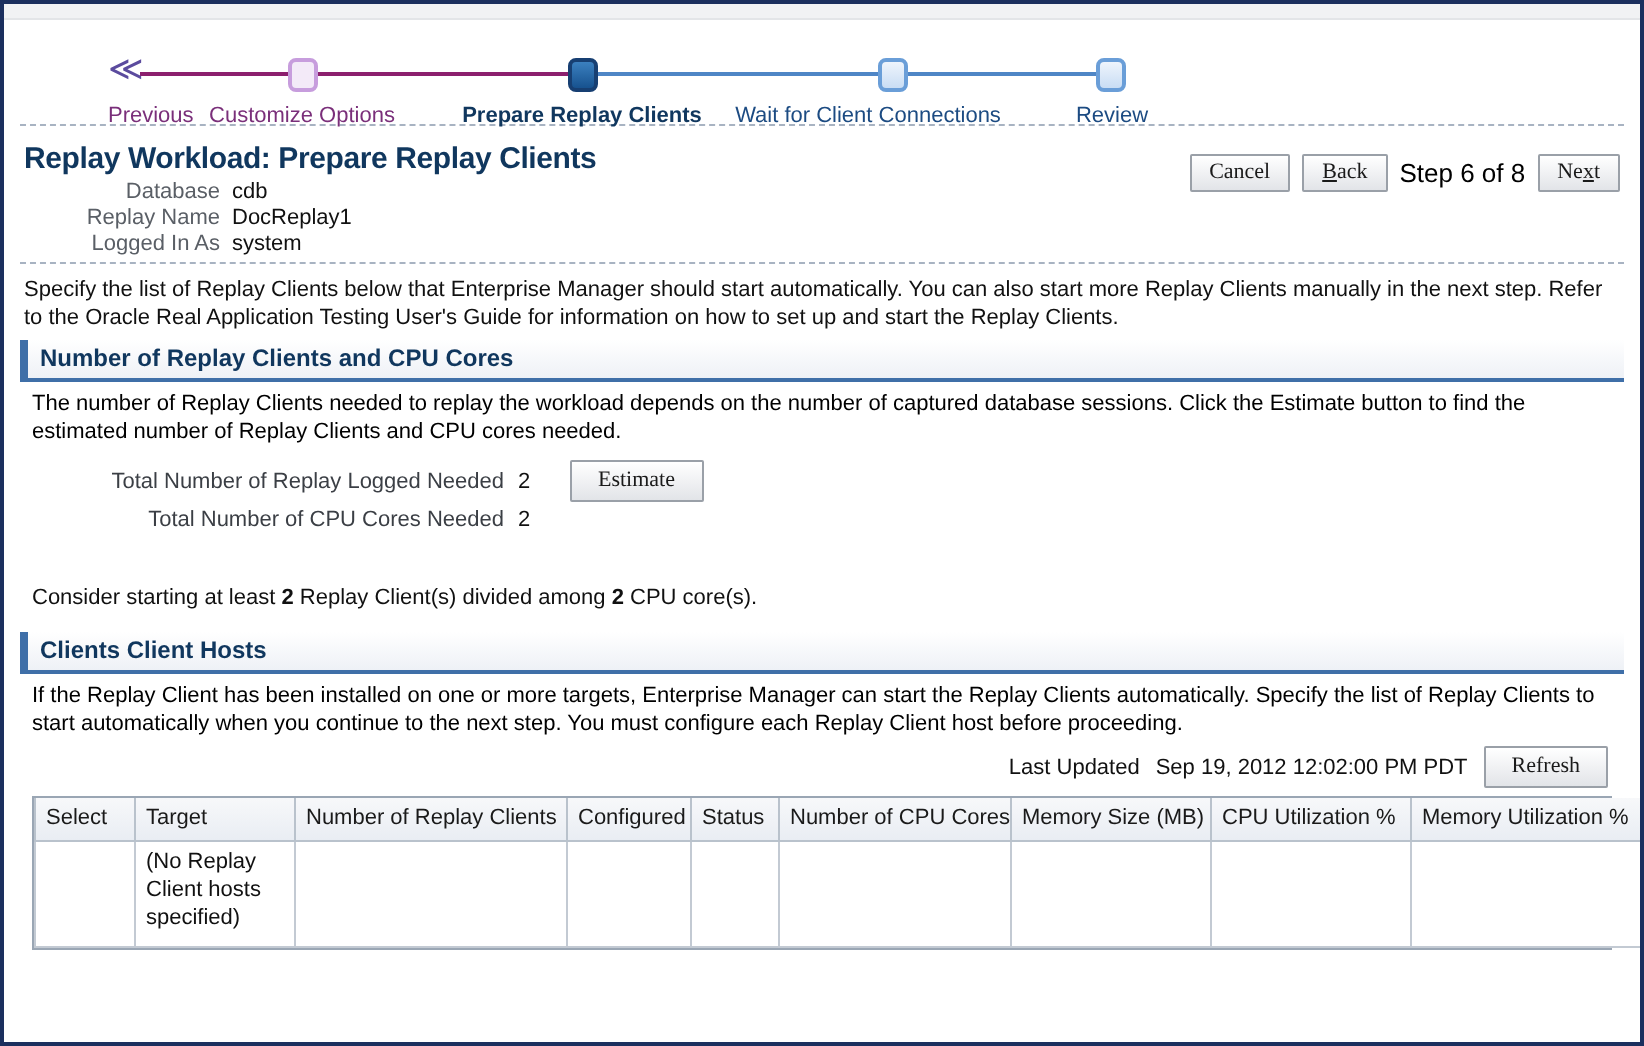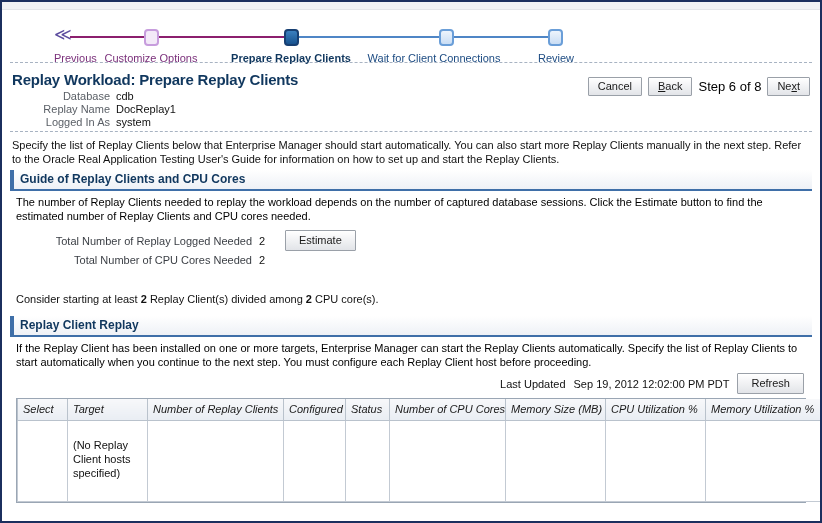--- a/index.html
+++ b/index.html
@@ -124,21 +124,21 @@
     gap: 6px;
   }
   .step-text {
     font-size: 13px;
     color: #000;
     white-space: nowrap;
   }
 
   
   .btn {
-    font-family: Liberation Sans, sans-serif;
+    font-family: Liberation Serif, serif;
     font-size: 11px;
     color: #1a1a1a;
     background-image: linear-gradient(#ffffff, #e2e4e8);
     border: 1px solid #9aa0a8;
     border-radius: 1px;
     padding: 2px 9px 3px 9px;
     cursor: pointer;
     white-space: nowrap;
     box-shadow: inset 0 1px 0 #ffffff;
   }
@@ -222,28 +222,27 @@
     background-image: linear-gradient(#f7f8fa, #e9edf3);
     border: 1px solid #b9c2cc;
     border-top: none;
     font-size: 11px;
     font-weight: normal;
     color: #1a1a1a;
     text-align: left;
     padding: 3px 5px 4px 5px;
     white-space: nowrap;
     overflow: hidden;
-    font-style: italic;
   }
   table.data-table td {
     background: #ffffff;
     border: 1px solid #c3cad3;
     font-size: 11px;
     color: #111;
-    padding: 17px 5px;
+    padding: 3px 5px;
     vertical-align: top;
     height: 46px;
   }
   .no-rows { line-height: 14px; }
   .tbl-footer {
     padding: 4px 4px 6px 28px;
     background: #f4f5f7;
   }
   .btn-wide {
     width: 188px;
@@ -305,21 +304,21 @@
       <span class="step-text">Step 6 of 8</span>
       <button class="btn"><span>Ne</span><u>x</u><span>t</span></button>
     </div>
   </div>
 
   <div class="dashed-sep"></div>
 
   <div class="intro">Specify the list of Replay Clients below that Enterprise Manager should start automatically. You can also start more Replay Clients manually in the next step.  Refer to the Oracle Real Application Testing User's Guide for information on how to set up and start the Replay Clients.</div>
 
   <div class="section">
-    <div class="section-head">Guide of Replay Clients and CPU Cores</div>
+    <div class="section-head">Number of Replay Clients and CPU Cores</div>
     <div class="section-body">
       <div>The number of Replay Clients needed to replay the workload depends on the number of captured database sessions. Click the Estimate button to find the estimated number of Replay Clients and CPU cores needed.</div>
 
       <table class="totals">
         <tbody>
             <tr>
           <td class="tot-label">Total Number of Replay Logged Needed</td>
           <td class="tot-value">2</td>
           <td>
             <button class="btn" style="padding:3px 13px 4px 13px;">Estimate</button>
@@ -331,21 +330,21 @@
           <td></td>
         </tr>
       </tbody>
         </table>
 
       <div class="consider"><span>Consider starting at least </span><b>2</b><span> Replay Client(s) divided among </span><b>2</b><span> CPU core(s).</span></div>
     </div>
   </div>
 
   <div class="section" style="margin-top:6px;">
-    <div class="section-head">Replay Client Replay</div>
+    <div class="section-head">Clients Client Hosts</div>
     <div class="section-body" style="padding-bottom:0;">
       <div>If the Replay Client has been installed on one or more targets, Enterprise Manager can start the Replay Clients automatically. Specify the list of Replay Clients to start automatically when you continue to the next step. You must configure each Replay Client host before proceeding.</div>
 
       <div class="tbl-toolbar">
         <span class="lastupd-label">Last Updated</span>
         <span class="lastupd-value">Sep 19, 2012 12:02:00 PM PDT</span>
         <button class="btn" style="padding:3px 13px 4px 13px;">Refresh</button>
       </div>
 
       <div class="data-table-wrap">

